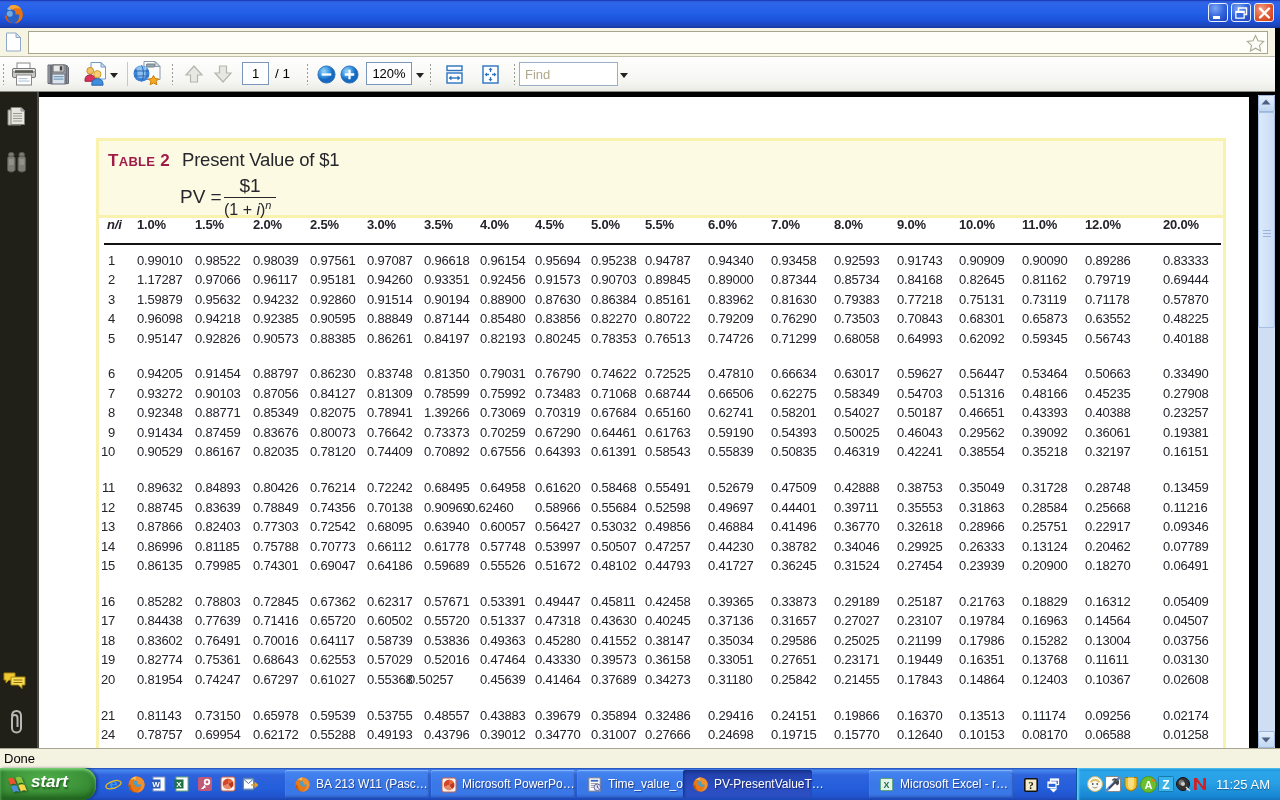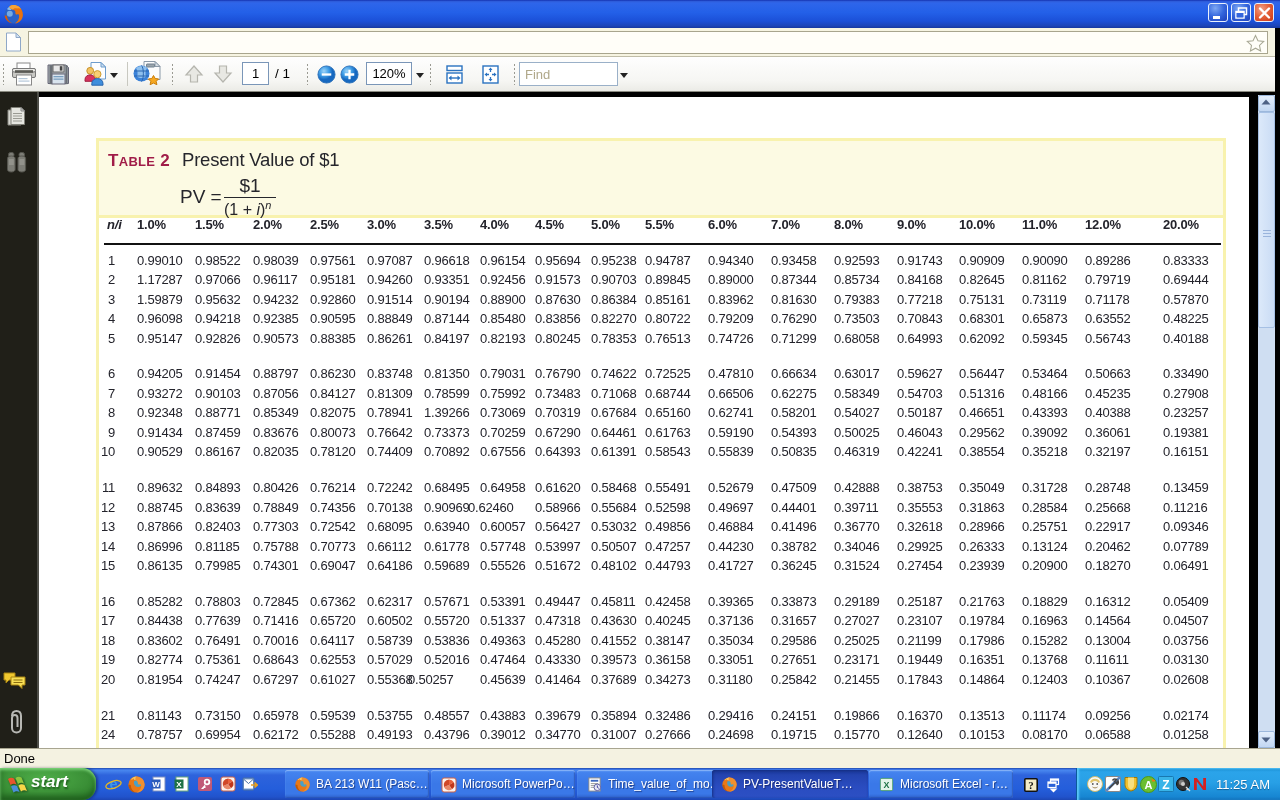--- a/index.html
+++ b/index.html
@@ -820,21 +820,21 @@
 <div class="tbtn" style="left:577px;width:144px">
       <span class="tico"><svg width="15" height="15" viewBox="0 0 16 16">
           <rect x="2" y="1" width="12" height="14" fill="#fff" stroke="#888"></rect>
           <rect x="4" y="3" width="8" height="2" fill="#3a66c0"></rect>
           <path d="M4 7 h8 M4 9 h8 M4 11 h6" stroke="#999" stroke-width="1"></path>
           <circle cx="11" cy="11" r="3.5" fill="#e8e8f4" stroke="#5a5aa0"></circle>
           <path d="M11 9 v2 l1.5 1" stroke="#33339a" fill="none"></path>
         </svg></span>
       <span class="ttxt">Time_value_of_mo…</span>
     </div>
-<div class="tbtn active" style="left:712px;width:156px">
+<div class="tbtn active" style="left:683px;width:129px">
       <span class="tico"><svg width="15" height="15" viewBox="0 0 16 16">
           <circle cx="8" cy="8" r="7.6" fill="#e87818"></circle>
           <circle cx="9.4" cy="6.4" r="3.9" fill="#48a0c8"></circle>
           <path d="M8 0.4 C12.2 0.4 15.6 3.8 15.6 8 C15.6 12.2 12.2 15.6 8 15.6 C11 14.2 12.6 11.8 12.4 9 C12.3 7.9 11.7 7.5 10.9 7.9 C9.9 8.4 9.1 7.7 9.2 6.6 C9.3 5.4 8.6 4.5 7.3 4.2 C5.9 3.8 5.1 3.2 4.9 2.2 C5.8 1.1 6.9 0.4 8 0.4 Z" fill="#f09030"></path>
           <path d="M2.2 3.6 C3.4 2 5.6 0.4 8 0.4 C6.9 1.3 6.7 2.4 7.3 3.2 C6.2 3.9 4.9 4 4.1 3.5 C3.5 3.2 2.8 3.3 2.2 3.6 Z" fill="#f8c860"></path>
           <path d="M0.4 8 C0.4 12 3.2 15 6.8 15.6 C4 13.8 2.6 11.4 2.6 8.4 Z" fill="#c05808"></path>
           <path d="M4.9 2.2 C5.3 3.4 6.3 4 7.6 4.3 C6.1 4.8 4.8 4.6 3.9 3.8 Z" fill="#e87818"></path>
         </svg></span>
       <span class="ttxt">PV-PresentValueT…</span>
     </div>

